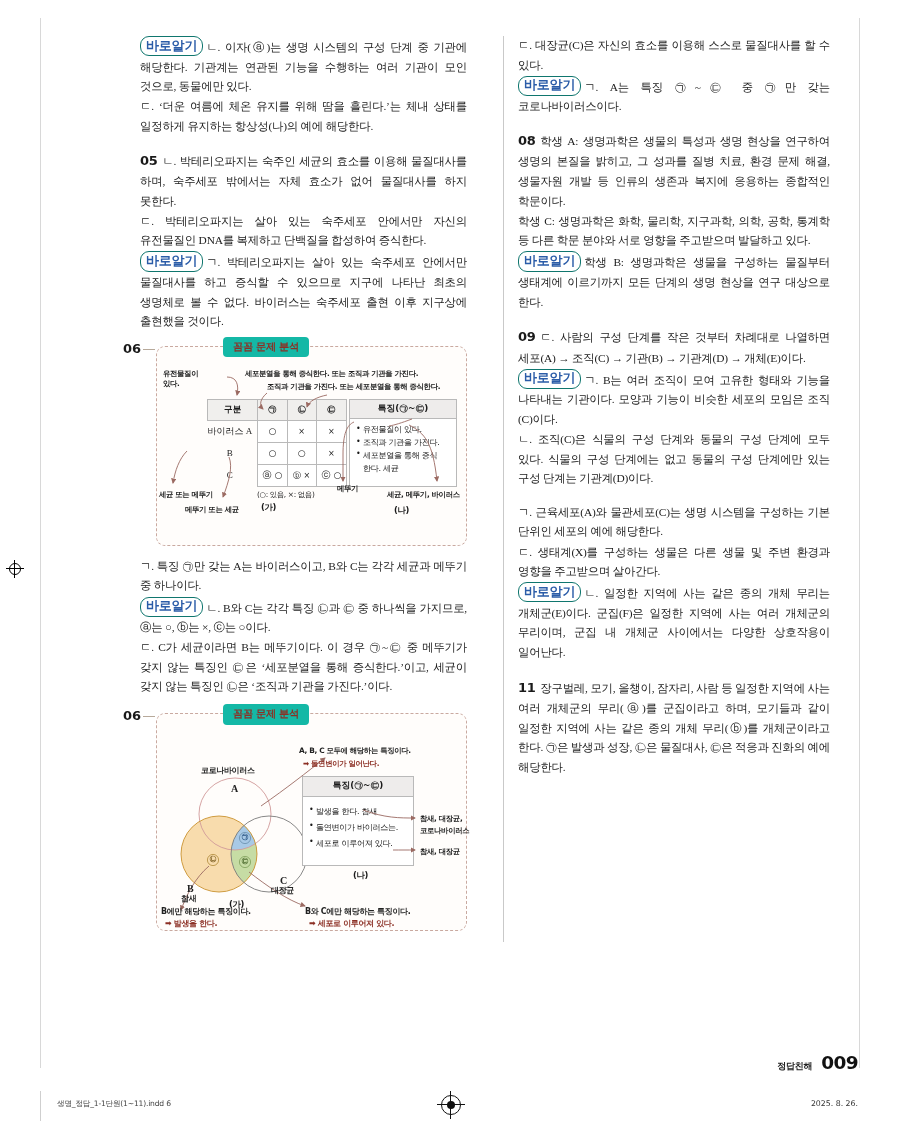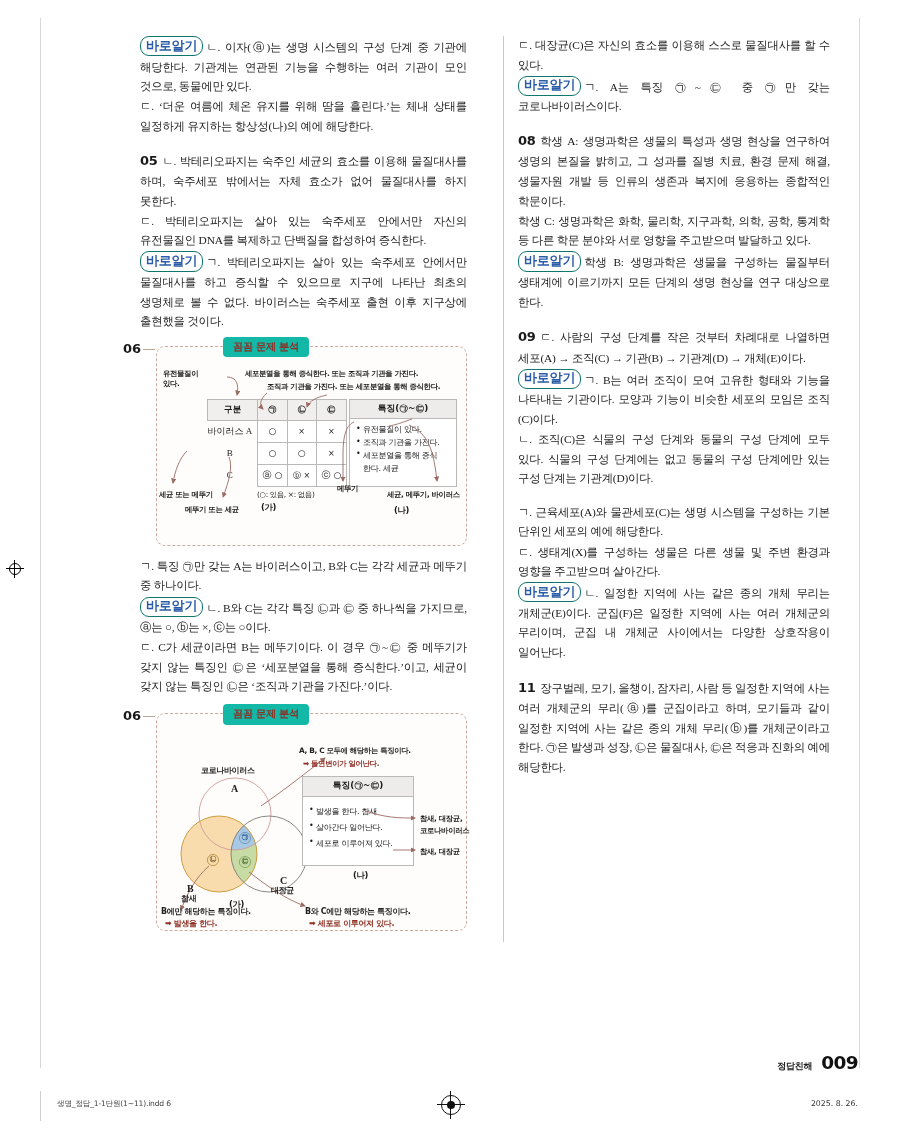--- a/index.html
+++ b/index.html
@@ -476,21 +476,21 @@
         <div class="ann" style="left:84.5px; top:143px; font-size:7px; color:#4c6b2e;">㉢</div>
         <div class="caption" style="left:72px; top:185px;">(가)</div>
 
         <div class="ann" style="left:142px; top:32px;">A, B, C 모두에 해당하는 특징이다.</div>
         <div class="ann" style="left:146px; top:45px; color:#8c2f24;">➡ 돌연변이가 일어난다.</div>
 
         <div class="featbox" style="left:145px; top:62px; width:112px; height:90px;">
           <div class="fhead">특징(㉠~㉢)</div>
           <div class="fbody" style="line-height:2.0; padding-top:6px;">
             <div>발생을 한다. 참새</div>
-            <div>살아간다 일어난다.</div>
+            <div>돌연변이가 바이러스는.</div>
             <div>세포로 이루어져 있다.</div>
           </div>
         </div>
         <div class="caption" style="left:196px; top:156px;">(나)</div>
 
         <div class="ann" style="left:263px; top:100px;">참새, 대장균,</div>
         <div class="ann" style="left:263px; top:112px;">코로나바이러스</div>
         <div class="ann" style="left:263px; top:133px;text-align:right;">참새, 대장균</div>
 
         <div class="ann" style="left:4px; top:193px; font-size:8px;">B에만 해당하는 특징이다.</div>

